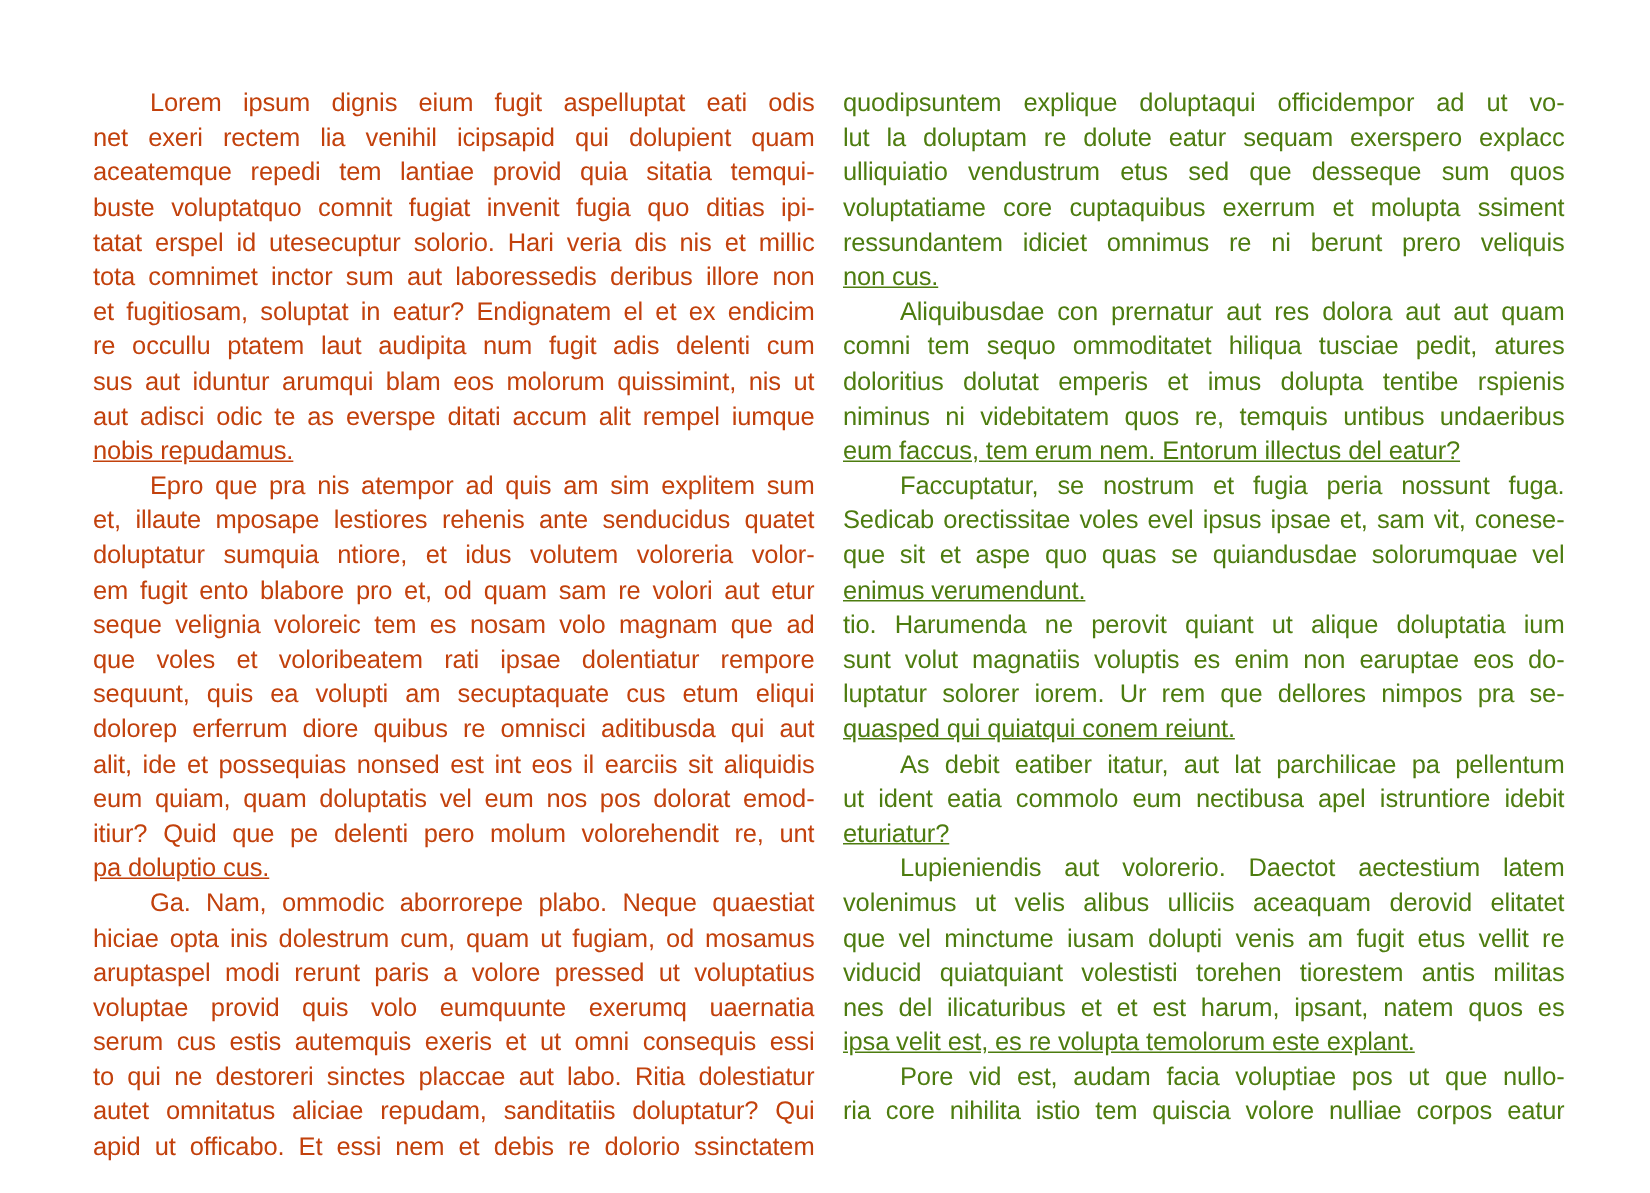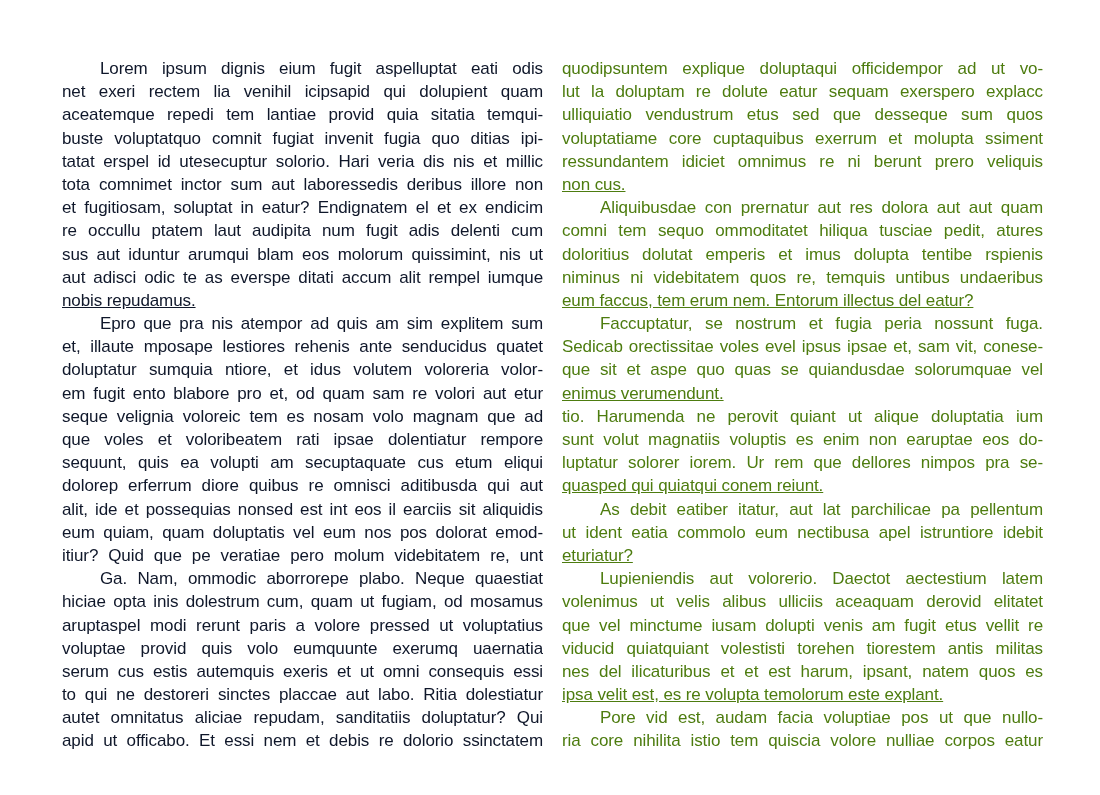--- a/index.html
+++ b/index.html
@@ -31,21 +31,21 @@
     text-align-last: justify;
     white-space: normal;
   }
   .line.endpara { text-align-last: left; text-decoration: underline; }
   .line.indent  { text-indent: 38px; }
 </style>
 </head>
 <body>
 
 <div class="page" style="background: rgb(255, 255, 255);">
-  <div class="col col-left" style="color: #0f172a;">
+  <div class="col col-left" style="color: #c2410c;">
       <div class="para">
         <div class="line indent">Lorem ipsum dignis eium fugit aspelluptat eati odis</div>
         <div class="line">net exeri rectem lia venihil icipsapid qui dolupient quam</div>
         <div class="line">aceatemque repedi tem lantiae provid quia sitatia temqui-</div>
         <div class="line">buste voluptatquo comnit fugiat invenit fugia quo ditias ipi-</div>
         <div class="line">tatat erspel id utesecuptur solorio. Hari veria dis nis et millic</div>
         <div class="line">tota comnimet inctor sum aut laboressedis deribus illore non</div>
         <div class="line">et fugitiosam, soluptat in eatur? Endignatem el et ex endicim</div>
         <div class="line">re occullu ptatem laut audipita num fugit adis delenti cum</div>
         <div class="line">sus aut iduntur arumqui blam eos molorum quissimint, nis ut</div>
@@ -56,21 +56,22 @@
         <div class="line indent">Epro que pra nis atempor ad quis am sim explitem sum</div>
         <div class="line">et, illaute mposape lestiores rehenis ante senducidus quatet</div>
         <div class="line">doluptatur sumquia ntiore, et idus volutem voloreria volor-</div>
         <div class="line">em fugit ento blabore pro et, od quam sam re volori aut etur</div>
         <div class="line">seque velignia voloreic tem es nosam volo magnam que ad</div>
         <div class="line">que voles et voloribeatem rati ipsae dolentiatur rempore</div>
         <div class="line">sequunt, quis ea volupti am secuptaquate cus etum eliqui</div>
         <div class="line">dolorep erferrum diore quibus re omnisci aditibusda qui aut</div>
         <div class="line">alit, ide et possequias nonsed est int eos il earciis sit aliquidis</div>
         <div class="line">eum quiam, quam doluptatis vel eum nos pos dolorat emod-</div>
-        <div class="line">itiur? Quid que pe veratiae pero molum videbitatem re, unt</div>
+        <div class="line">itiur? Quid que pe delenti pero molum volorehendit re, unt</div>
+        <div class="line endpara">pa doluptio cus.</div>
       </div>
       <div class="para">
         <div class="line indent">Ga. Nam, ommodic aborrorepe plabo. Neque quaestiat</div>
         <div class="line">hiciae opta inis dolestrum cum, quam ut fugiam, od mosamus</div>
         <div class="line">aruptaspel modi rerunt paris a volore pressed ut voluptatius</div>
         <div class="line">voluptae provid quis volo eumquunte exerumq uaernatia</div>
         <div class="line">serum cus estis autemquis exeris et ut omni consequis essi</div>
         <div class="line">to qui ne destoreri sinctes placcae aut labo. Ritia dolestiatur</div>
         <div class="line">autet omnitatus aliciae repudam, sanditatiis doluptatur? Qui</div>
         <div class="line">apid ut officabo. Et essi nem et debis re dolorio ssinctatem</div>

